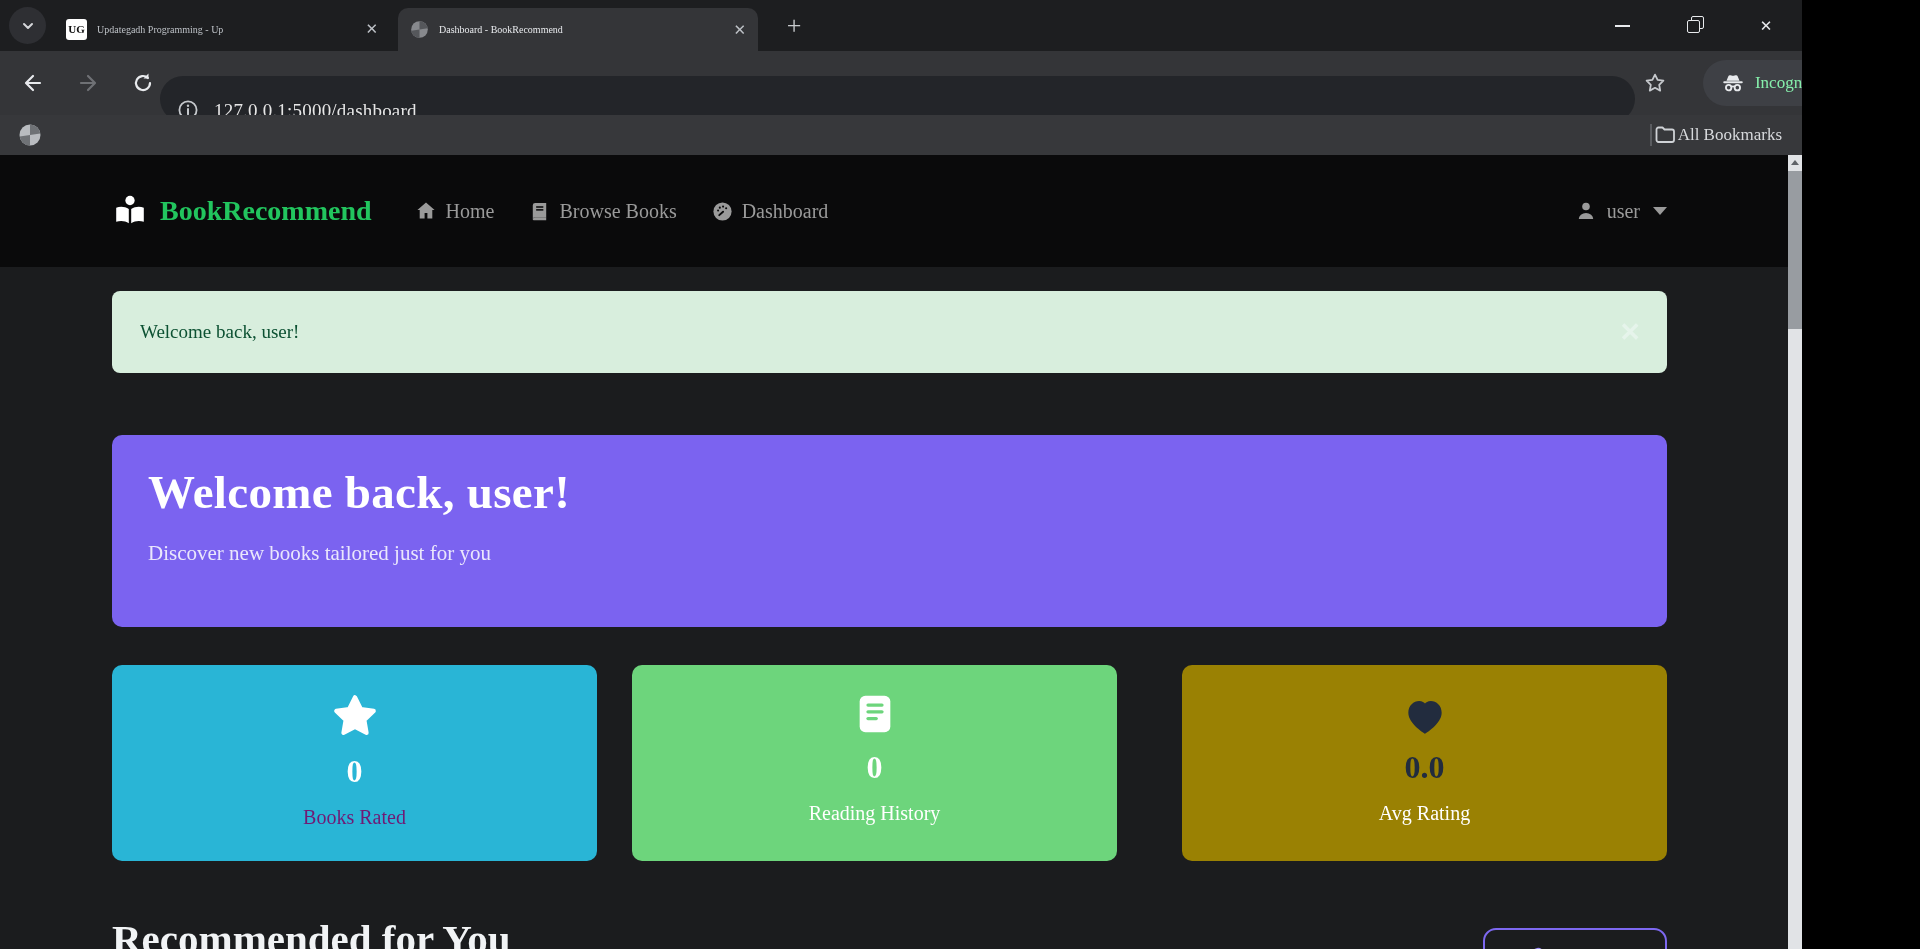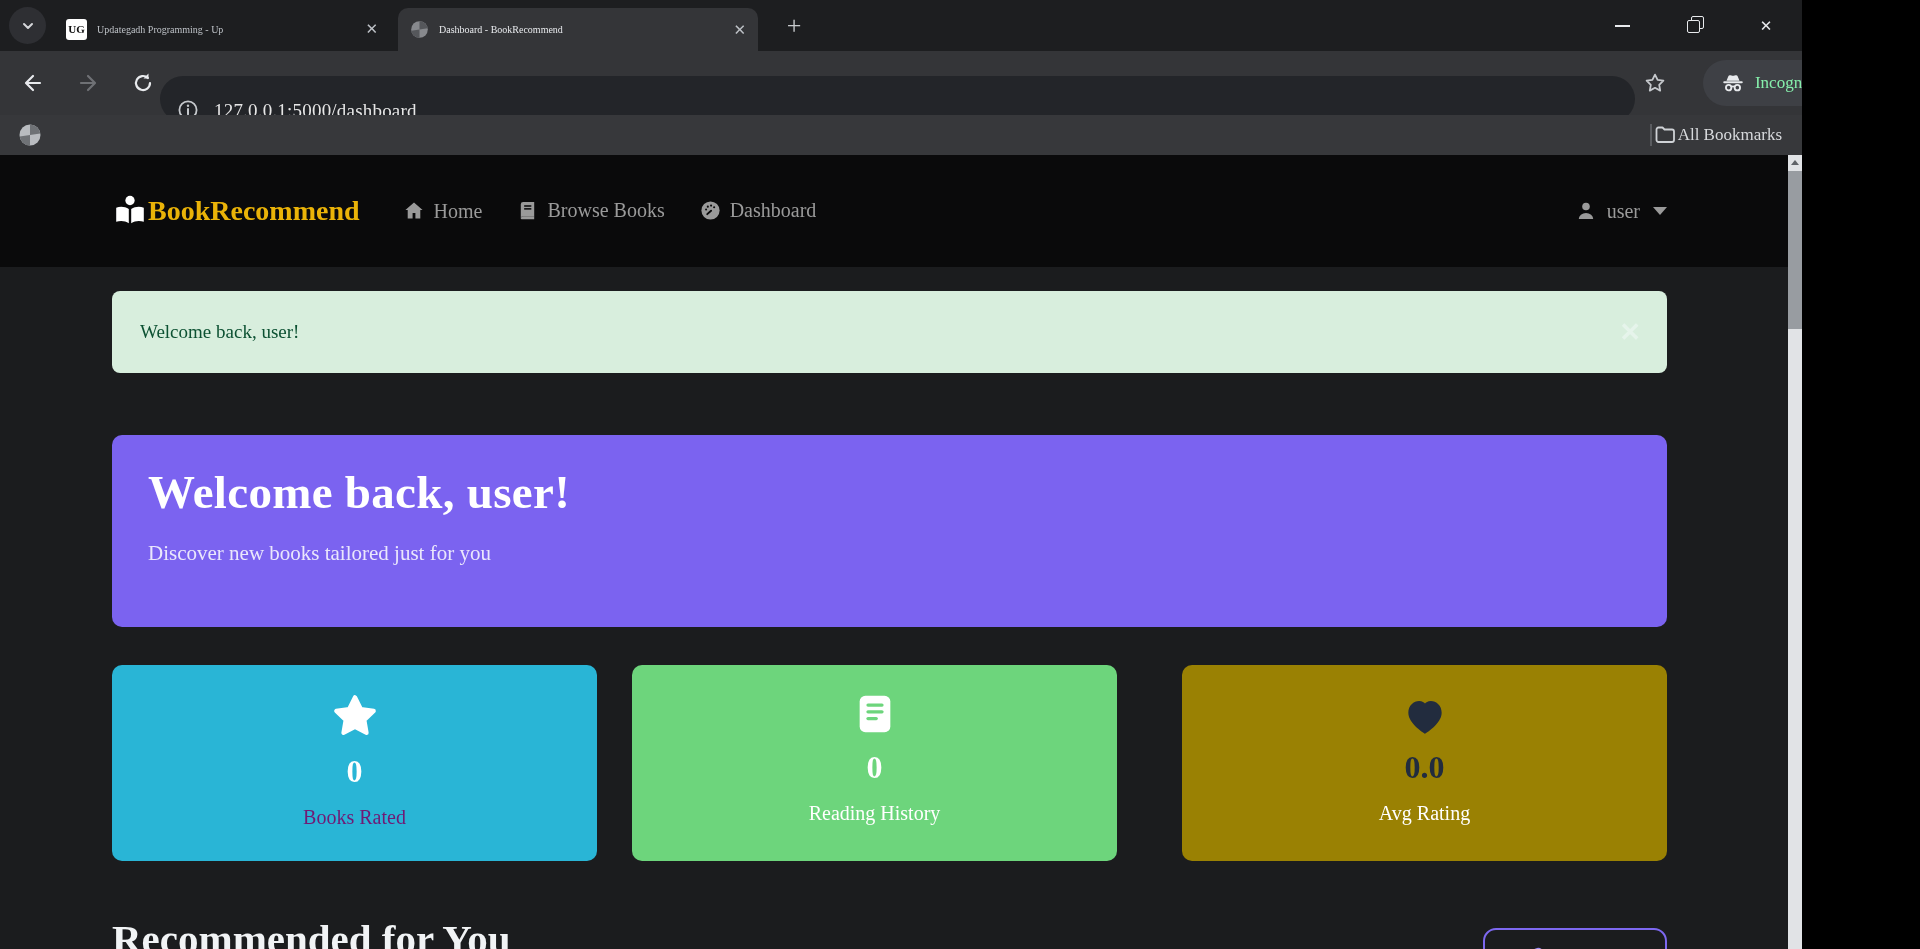--- a/index.html
+++ b/index.html
@@ -49,23 +49,23 @@
   .bookmarks { position:absolute; top:115px; left:0; right:0; height:40px; background:#37383b; }
   .bm-globe { position:absolute; left:18px; top:8px; }
   .bm-right { position:absolute; right:20px; top:0; height:40px; display:flex; align-items:center; gap:1px; }
   .bm-divider { width:2px; height:22px; background:#5a5c60; }
   .bm-label { color:#d7d9dc; font-size:17px; }
 
   
   .page { position:absolute; top:155px; left:0; right:0; bottom:0; background:#1b1c1e; overflow:hidden; }
   .site-nav { height:112px; background:#0a0a0b; display:flex; align-items:center;
               padding:0 135px 0 112px; }
-  .brand { display:flex; align-items:center; color:#eab308; font-weight:bold;
+  .brand { display:flex; align-items:center; gap:12px; color:#22c55e; font-weight:bold;
            font-size:28px; margin-right:42px; white-space:nowrap; }
-  .nav-links { display:flex; align-items:flex-start; gap:34px; }
+  .nav-links { display:flex; align-items:flex-end; gap:34px; }
   .nav-link { display:flex; align-items:center; gap:8px; color:#9a9a9a; font-size:20px;
               text-decoration:none; white-space:nowrap; }
   .nav-user { margin-left:auto; display:flex; align-items:center; gap:9px; color:#9a9a9a; font-size:20px; }
   .caret-down { width:0; height:0; border-left:7px solid transparent; border-right:7px solid transparent;
                 border-top:8px solid #9a9a9a; margin-left:4px; }
 
   .container { margin:0 135px 0 112px; }
   .alert { margin-top:24px; height:82px; border-radius:8px; display:flex; align-items:center;
            padding:0 28px; font-size:19px; position:relative; }
   .alert-close { position:absolute; right:26px; top:50%; transform:translateY(-50%);

